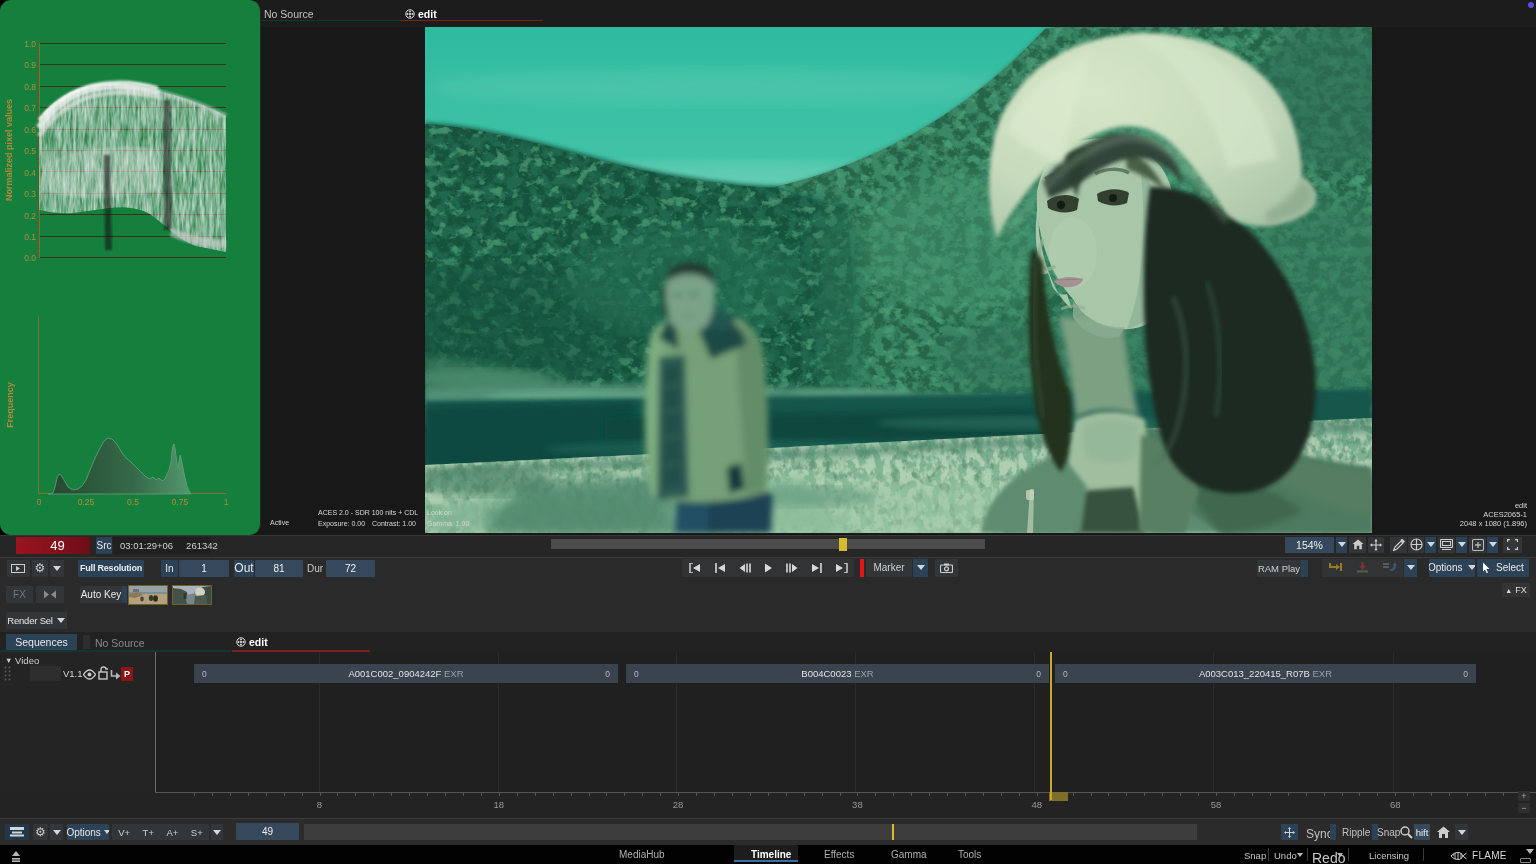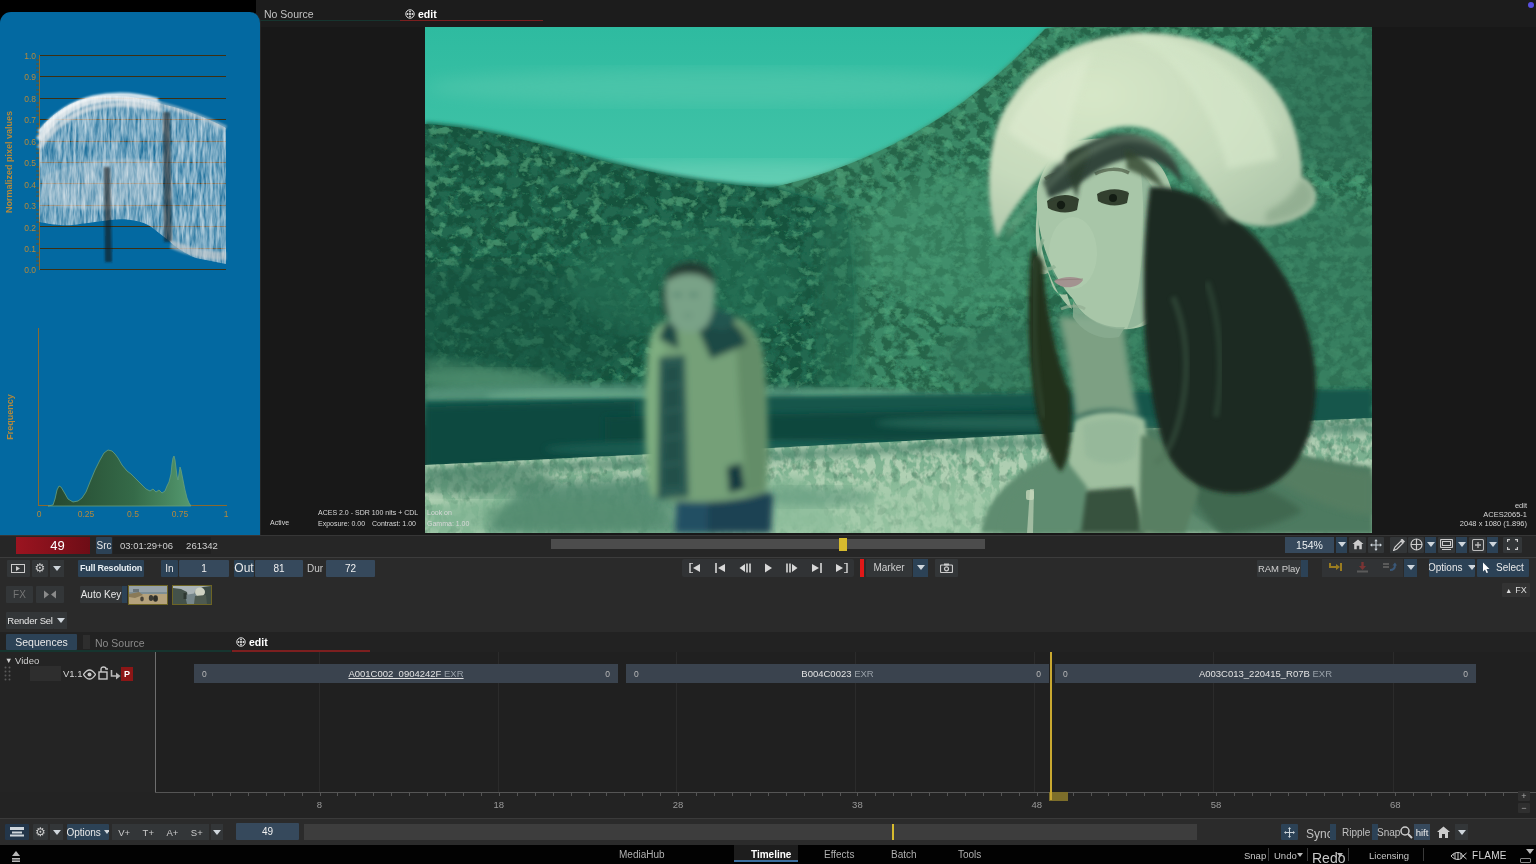--- a/index.html
+++ b/index.html
@@ -235,21 +235,21 @@
 </div>
 
 <div class="lbl" style="left:270px;top:519px;font-size:7px;color:#d8d8d8;">Active</div>
 <div class="lbl" style="left:318px;top:509px;font-size:7px;color:#d8d8d8;">ACES 2.0 - SDR 100 nits + CDL</div>
 <div class="lbl" style="left:318px;top:520px;font-size:7px;color:#d8d8d8;">Exposure: 0.00</div>
 <div class="lbl" style="left:372px;top:520px;font-size:7px;color:#d8d8d8;">Contrast: 1.00</div>
 <div class="lbl" style="left:427px;top:509px;font-size:7px;color:#d8d8d8;">Look on</div>
 <div class="lbl" style="left:427px;top:520px;font-size:7px;color:#d8d8d8;">Gamma: 1.00</div>
 <div class="lbl" style="right:9px;top:502px;font-size:7.5px;color:#d8d8d8;text-align:right;line-height:8.8px;">edit<br>ACES2065-1<br>2048 x 1080 (1.896)</div>
 
-<div class="abs" style="left:0;top:12px;width:261px;height:535px;background:#0369a1;border-right:1px solid #262626;border-radius:11px;" id="scopes">
+<div class="abs" style="left:0;top:0;width:261px;height:535px;background:#15803d;border-right:1px solid #262626;border-radius:11px;" id="scopes">
 <svg width="261" height="535" viewBox="0 0 261 535">
 <defs>
   <filter id="wblur">
           <feGaussianBlur stdDeviation="1.2"></feGaussianBlur>
         </filter>
   <filter id="streaks" x="-10%" y="-10%" width="120%" height="120%">
     <feTurbulence type="fractalNoise" baseFrequency="0.3 0.04" numOctaves="3" seed="4" result="n"></feTurbulence>
     <feColorMatrix in="n" type="matrix" values="0 0 0 0 1  0 0 0 0 1  0 0 0 0 1  1.4 0 0 0 -0.35" result="a"></feColorMatrix>
     <feComposite in="a" in2="SourceGraphic" operator="in"></feComposite>
   </filter>
@@ -601,21 +601,21 @@
     </svg></div>
 <div class="abs" style="left:110px;top:667px;width:11px;height:12px;"><svg width="11" height="12" viewBox="0 0 11 12">
       <path d="M1.5,1 L1.5,7 L7,7" fill="none" stroke="#b8b8b8" stroke-width="1.6"></path>
       <path d="M6,3.5 L10.5,7 L6,10.5 Z" fill="#b8b8b8"></path>
     </svg></div>
 <div class="abs" style="left:121px;top:666.5px;width:12px;height:14px;background:#8c1616;color:#fff;font-size:9px;font-weight:bold;display:flex;align-items:center;justify-content:center;">P</div>
 
 <div class="abs" style="left:194px;top:663.5px;width:424px;height:19.5px;background:#3a434e;color:#e8e8e8;font-size:9.5px;">
     <span style="position:absolute;left:8px;top:5px;color:#b8b8b8;font-size:8.5px;">0</span>
     <span style="position:absolute;right:8px;top:5px;color:#b8b8b8;font-size:8.5px;">0</span>
-    <span style="position:absolute;width:100%;text-align:center;top:4.5px;font-weight:normal;color:#e2e2e2;text-decoration:underline;">A001C002_0904242F <span style="color:#98a0a8;font-weight:normal;">EXR</span></span>
+    <span style="position:absolute;width:100%;text-align:center;top:4.5px;font-weight:normal;color:#e2e2e2;">A001C002_0904242F <span style="color:#98a0a8;font-weight:normal;">EXR</span></span>
   </div>
 <div class="abs" style="left:626px;top:663.5px;width:423px;height:19.5px;background:#3a434e;color:#e8e8e8;font-size:9.5px;">
     <span style="position:absolute;left:8px;top:5px;color:#b8b8b8;font-size:8.5px;">0</span>
     <span style="position:absolute;right:8px;top:5px;color:#b8b8b8;font-size:8.5px;">0</span>
     <span style="position:absolute;width:100%;text-align:center;top:4.5px;font-weight:normal;color:#e2e2e2;">B004C0023 <span style="color:#98a0a8;font-weight:normal;">EXR</span></span>
   </div>
 <div class="abs" style="left:1055px;top:663.5px;width:421px;height:19.5px;background:#3a434e;color:#e8e8e8;font-size:9.5px;">
     <span style="position:absolute;left:8px;top:5px;color:#b8b8b8;font-size:8.5px;">0</span>
     <span style="position:absolute;right:8px;top:5px;color:#b8b8b8;font-size:8.5px;">0</span>
     <span style="position:absolute;width:100%;text-align:center;top:4.5px;font-weight:normal;color:#e2e2e2;">A003C013_220415_R07B <span style="color:#98a0a8;font-weight:normal;">EXR</span></span>
@@ -753,21 +753,21 @@
 
 <div class="btn" style="left:1518px;top:791px;width:12px;height:10px;font-size:9px;color:#aaa;background:#2f2f2f;">+</div>
 <div class="btn" style="left:1518px;top:803px;width:12px;height:10px;font-size:9px;color:#aaa;background:#2f2f2f;">−</div>
 
 <div class="abs" style="left:0;top:845px;width:1536px;height:19px;background:#020202;"></div>
 <div class="abs" style="left:734px;top:845px;width:64px;height:17px;background:#1d1d1d;border-bottom:2px solid #3d6e9e;"></div>
 <div class="lbl" style="left:619px;top:849px;color:#b0b0b0;font-size:10px;">MediaHub</div>
 <div class="lbl" style="left:688px;top:849px;color:#b0b0b0;font-size:10px;margin-top:26px;">Conform</div>
 <div class="lbl" style="left:751px;top:849px;color:#fff;font-weight:bold;font-size:10px;">Timeline</div>
 <div class="lbl" style="left:824px;top:849px;color:#b0b0b0;font-size:10px;">Effects</div>
-<div class="lbl" style="left:891px;top:849px;color:#b0b0b0;font-size:10px;">Batch</div>
+<div class="lbl" style="left:891px;top:849px;color:#b0b0b0;font-size:10px;">Gamma</div>
 <div class="lbl" style="left:958px;top:849px;color:#b0b0b0;font-size:10px;">Tools</div>
 <div class="lbl" style="left:1244px;top:850px;color:#c8c8c8;font-size:9.5px;">Snap</div>
 <div class="abs" style="left:1268px;top:848px;width:1px;height:13px;background:#3a3a3a;"></div>
 <div class="lbl" style="left:1274px;top:850px;color:#c8c8c8;font-size:9.5px;">Undo</div>
 <div class="lbl" style="left:1312px;top:850px;color:#c8c8c8;font-size:14px;">Redo</div>
 <div class="abs" style="left:1307px;top:848px;width:1px;height:13px;background:#3a3a3a;"></div>
 <div class="abs" style="left:1348px;top:848px;width:1px;height:13px;background:#3a3a3a;"></div>
 <div class="lbl" style="left:1369px;top:850px;color:#c8c8c8;font-size:9.5px;">Licensing</div>
 <div class="abs" style="left:1423px;top:848px;width:1px;height:13px;background:#3a3a3a;"></div>
 <div class="lbl" style="left:1472px;top:850px;color:#d8d8d8;font-size:10px;letter-spacing:0.3px;">FLAME</div>

